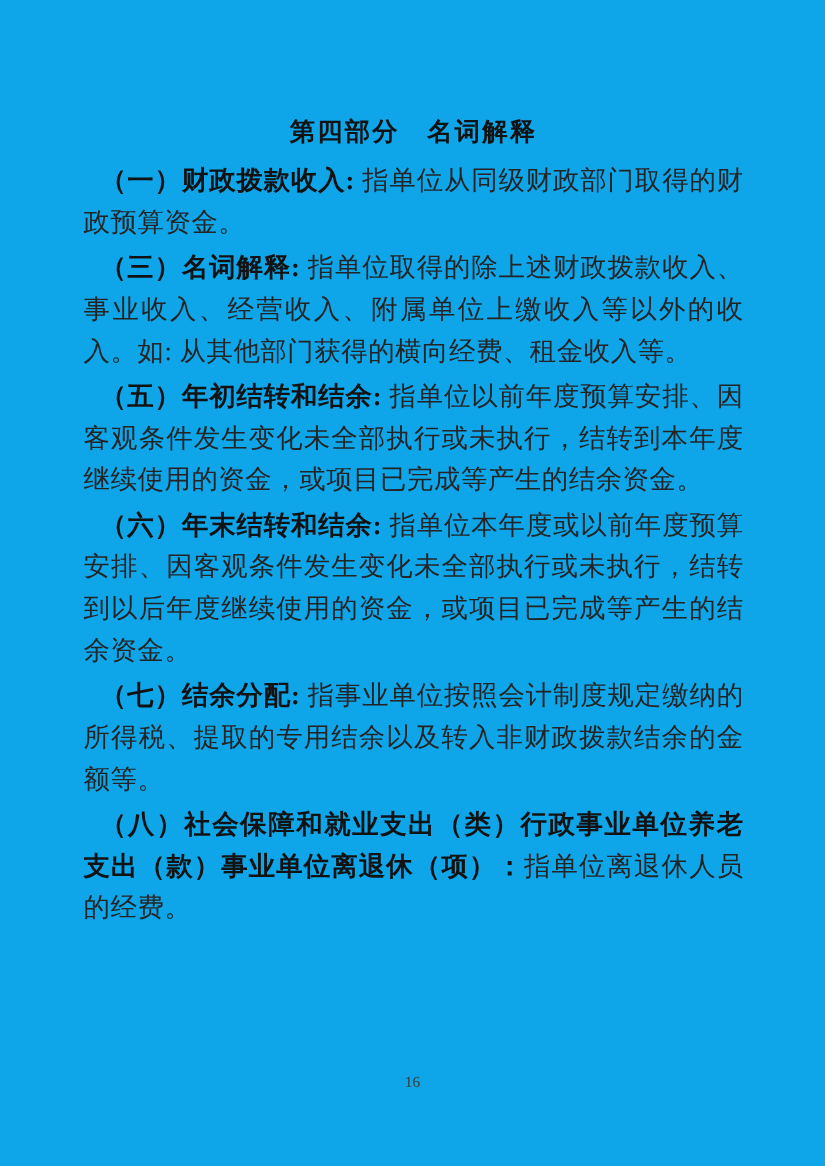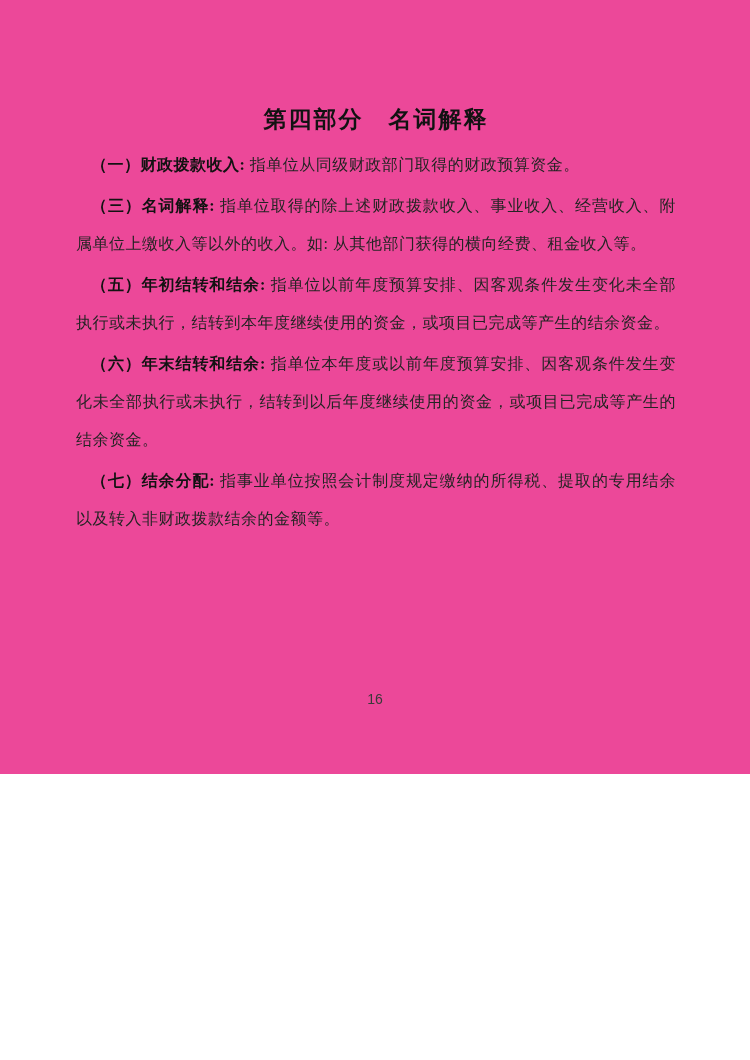--- a/index.html
+++ b/index.html
@@ -3,22 +3,22 @@
 <meta charset="utf-8">
 <style>
   html, body {
     margin: 0;
     padding: 0;
     background: #ffffff;
   }
   .page {
     position: relative;
     width: 750px;
-    height: 774px;
-    background: #ec4899;
+    height: 1060px;
+    background: #0ea5e9;
     overflow: hidden;
     font-family: "Liberation Serif", "DejaVu Serif", serif;
     color: #242424;
   }
   .content {
     position: absolute;
     left: 76px;
     top: 96px;
     width: 600px;
   }
@@ -29,21 +29,21 @@
     font-weight: 700;
     font-size: 23px;
     line-height: 30px;
     letter-spacing: 2px;
     text-align: center;
     color: #121212;
     white-space: pre;
   }
   .term {
     margin: 0 0 3px 0;
-    font-size: 16px;
+    font-size: 24px;
     line-height: 38px;
     letter-spacing: 0.5px;
     text-align: justify;
     text-indent: 15px;
   }
   .term-label {
     font-weight: 700;
     color: #121212;
   }
   .term-text {
@@ -51,21 +51,21 @@
   }
   .page-number {
     position: absolute;
     left: 0;
     right: 0;
     bottom: 66px;
     text-align: center;
     font-size: 14px;
     line-height: 18px;
     color: #3a3a3a;
-    font-family: Liberation Sans, sans-serif;
+    font-family: Liberation Serif, serif;
   }
 </style>
 </head>
 <body>
 
 <div class="page">
   <div class="content">
 
     <h1 class="doc-title">第四部分　名词解释</h1>
 
@@ -74,17 +74,18 @@
 
     <p class="term"><span class="term-label">（三）名词解释: </span><span class="term-text">指单位取得的除上述财政拨款收入、事业收入、经营收入、附属单位上缴收入等以外的收入。如: 从其他部门获得的横向经费、租金收入等。</span></p>
 
 
     <p class="term"><span class="term-label">（五）年初结转和结余: </span><span class="term-text">指单位以前年度预算安排、因客观条件发生变化未全部执行或未执行，结转到本年度继续使用的资金，或项目已完成等产生的结余资金。</span></p>
 
     <p class="term"><span class="term-label">（六）年末结转和结余: </span><span class="term-text">指单位本年度或以前年度预算安排、因客观条件发生变化未全部执行或未执行，结转到以后年度继续使用的资金，或项目已完成等产生的结余资金。</span></p>
 
     <p class="term"><span class="term-label">（七）结余分配: </span><span class="term-text">指事业单位按照会计制度规定缴纳的所得税、提取的专用结余以及转入非财政拨款结余的金额等。</span></p>
 
+    <p class="term"><span class="term-label">（八）社会保障和就业支出（类）行政事业单位养老支出（款）事业单位离退休（项）：</span><span class="term-text">指单位离退休人员的经费。</span></p>
 
   </div>
 
   <div class="page-number">16</div>
 </div>
 
 </body></html>

